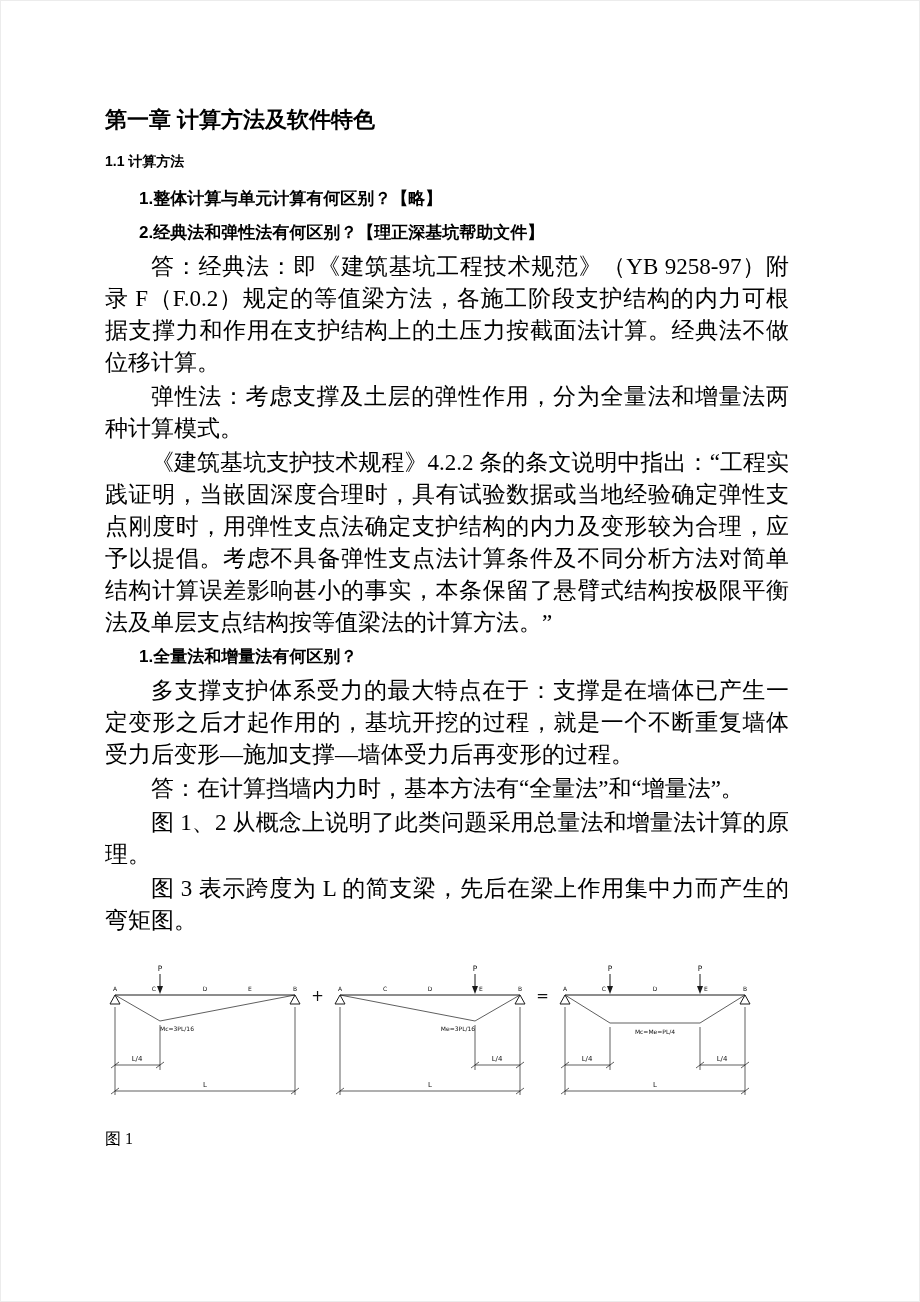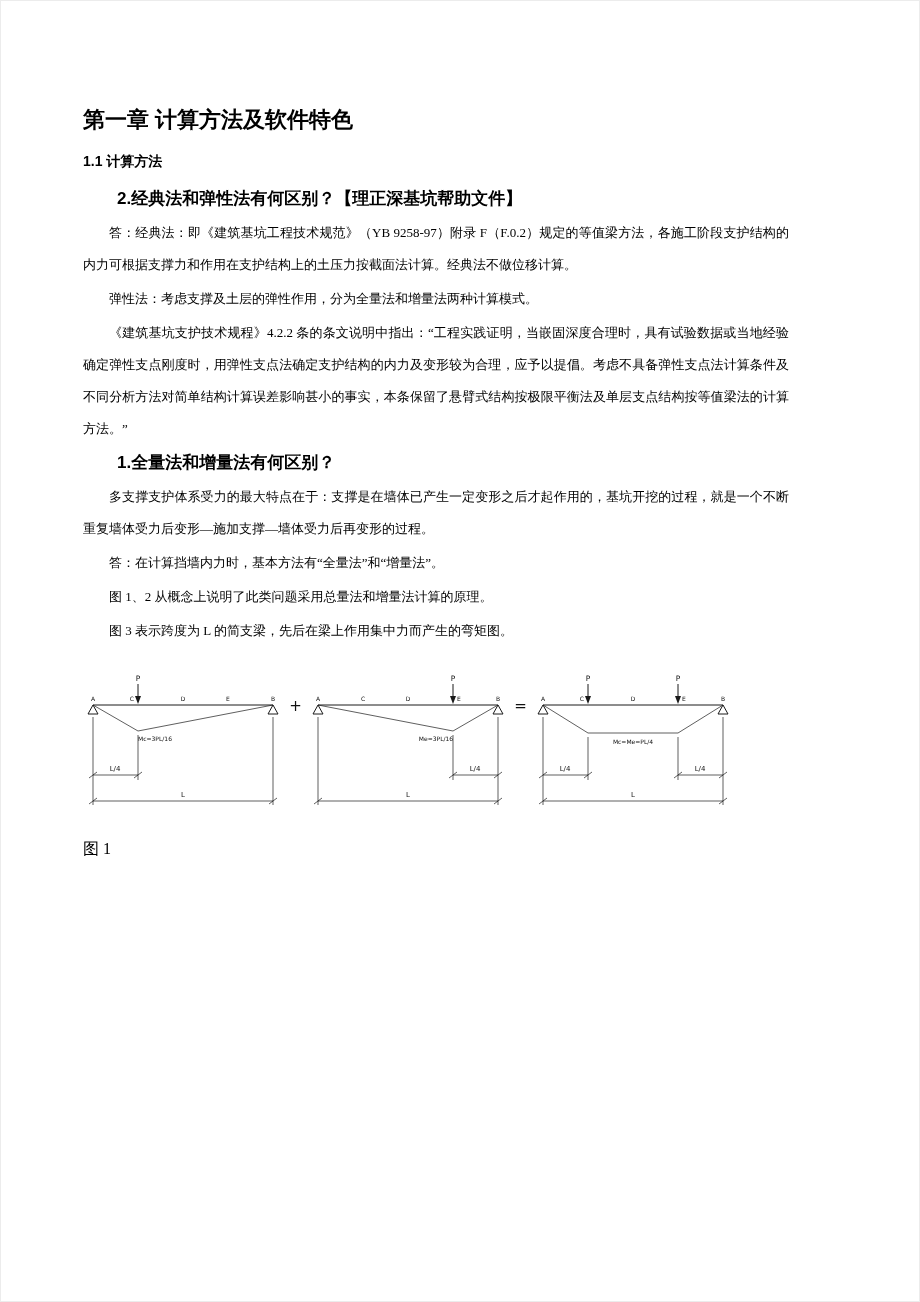--- a/index.html
+++ b/index.html
@@ -2,21 +2,21 @@
 <html><head>
 <meta charset="utf-8">
 <style>
   html,body{margin:0;padding:0;background:#ffffff;}
   .page{
     width:920px;
     min-height:1302px;
     box-sizing:border-box;
     background:#ffffff;
     border:1px solid #ececec;
-    padding:104px 130px 60px 82px;
+    padding:104px 130px 60px 104px;
     font-family:"Liberation Serif","DejaVu Serif",serif;
     color:#000000;
   }
   h1.title{
     font-family:"Liberation Sans","DejaVu Sans",sans-serif;
     font-size:22px;
     font-weight:bold;
     margin:0 0 18px 0;
   }
   h2.section{
@@ -27,21 +27,21 @@
   }
   p.q{
     font-family:"Liberation Sans","DejaVu Sans",sans-serif;
     font-size:17px;
     font-weight:bold;
     line-height:32px;
     margin:2px 0;
     text-indent:2em;
   }
   p.para{
-    font-size:13px;
+    font-size:23px;
     line-height:32px;
     margin:2px 0;
     text-indent:2em;
     text-align:justify;
   }
   .figure-row{
     margin-top:26px;
     display:flex;
     align-items:flex-start;
     justify-content:space-between;
@@ -70,20 +70,21 @@
   }
 </style>
 </head>
 <body>
 
 <div class="page">
 
   <h1 class="title">第一章 计算方法及软件特色</h1>
   <h2 class="section">1.1 计算方法</h2>
 
+  <p class="q">1.整体计算与单元计算有何区别？【略】</p>
   <p class="q">2.经典法和弹性法有何区别？【理正深基坑帮助文件】</p>
   <p class="para">答：经典法：即《建筑基坑工程技术规范》（YB 9258-97）附录 F（F.0.2）规定的等值梁方法，各施工阶段支护结构的内力可根据支撑力和作用在支护结构上的土压力按截面法计算。经典法不做位移计算。</p>
   <p class="para">弹性法：考虑支撑及土层的弹性作用，分为全量法和增量法两种计算模式。</p>
   <p class="para">《建筑基坑支护技术规程》4.2.2 条的条文说明中指出：“工程实践证明，当嵌固深度合理时，具有试验数据或当地经验确定弹性支点刚度时，用弹性支点法确定支护结构的内力及变形较为合理，应予以提倡。考虑不具备弹性支点法计算条件及不同分析方法对简单结构计算误差影响甚小的事实，本条保留了悬臂式结构按极限平衡法及单层支点结构按等值梁法的计算方法。”</p>
   <p class="q">1.全量法和增量法有何区别？</p>
   <p class="para">多支撑支护体系受力的最大特点在于：支撑是在墙体已产生一定变形之后才起作用的，基坑开挖的过程，就是一个不断重复墙体受力后变形—施加支撑—墙体受力后再变形的过程。</p>
   <p class="para">答：在计算挡墙内力时，基本方法有“全量法”和“增量法”。</p>
   <p class="para">图 1、2 从概念上说明了此类问题采用总量法和增量法计算的原理。</p>
   <p class="para">图 3 表示跨度为 L 的简支梁，先后在梁上作用集中力而产生的弯矩图。</p>
 

